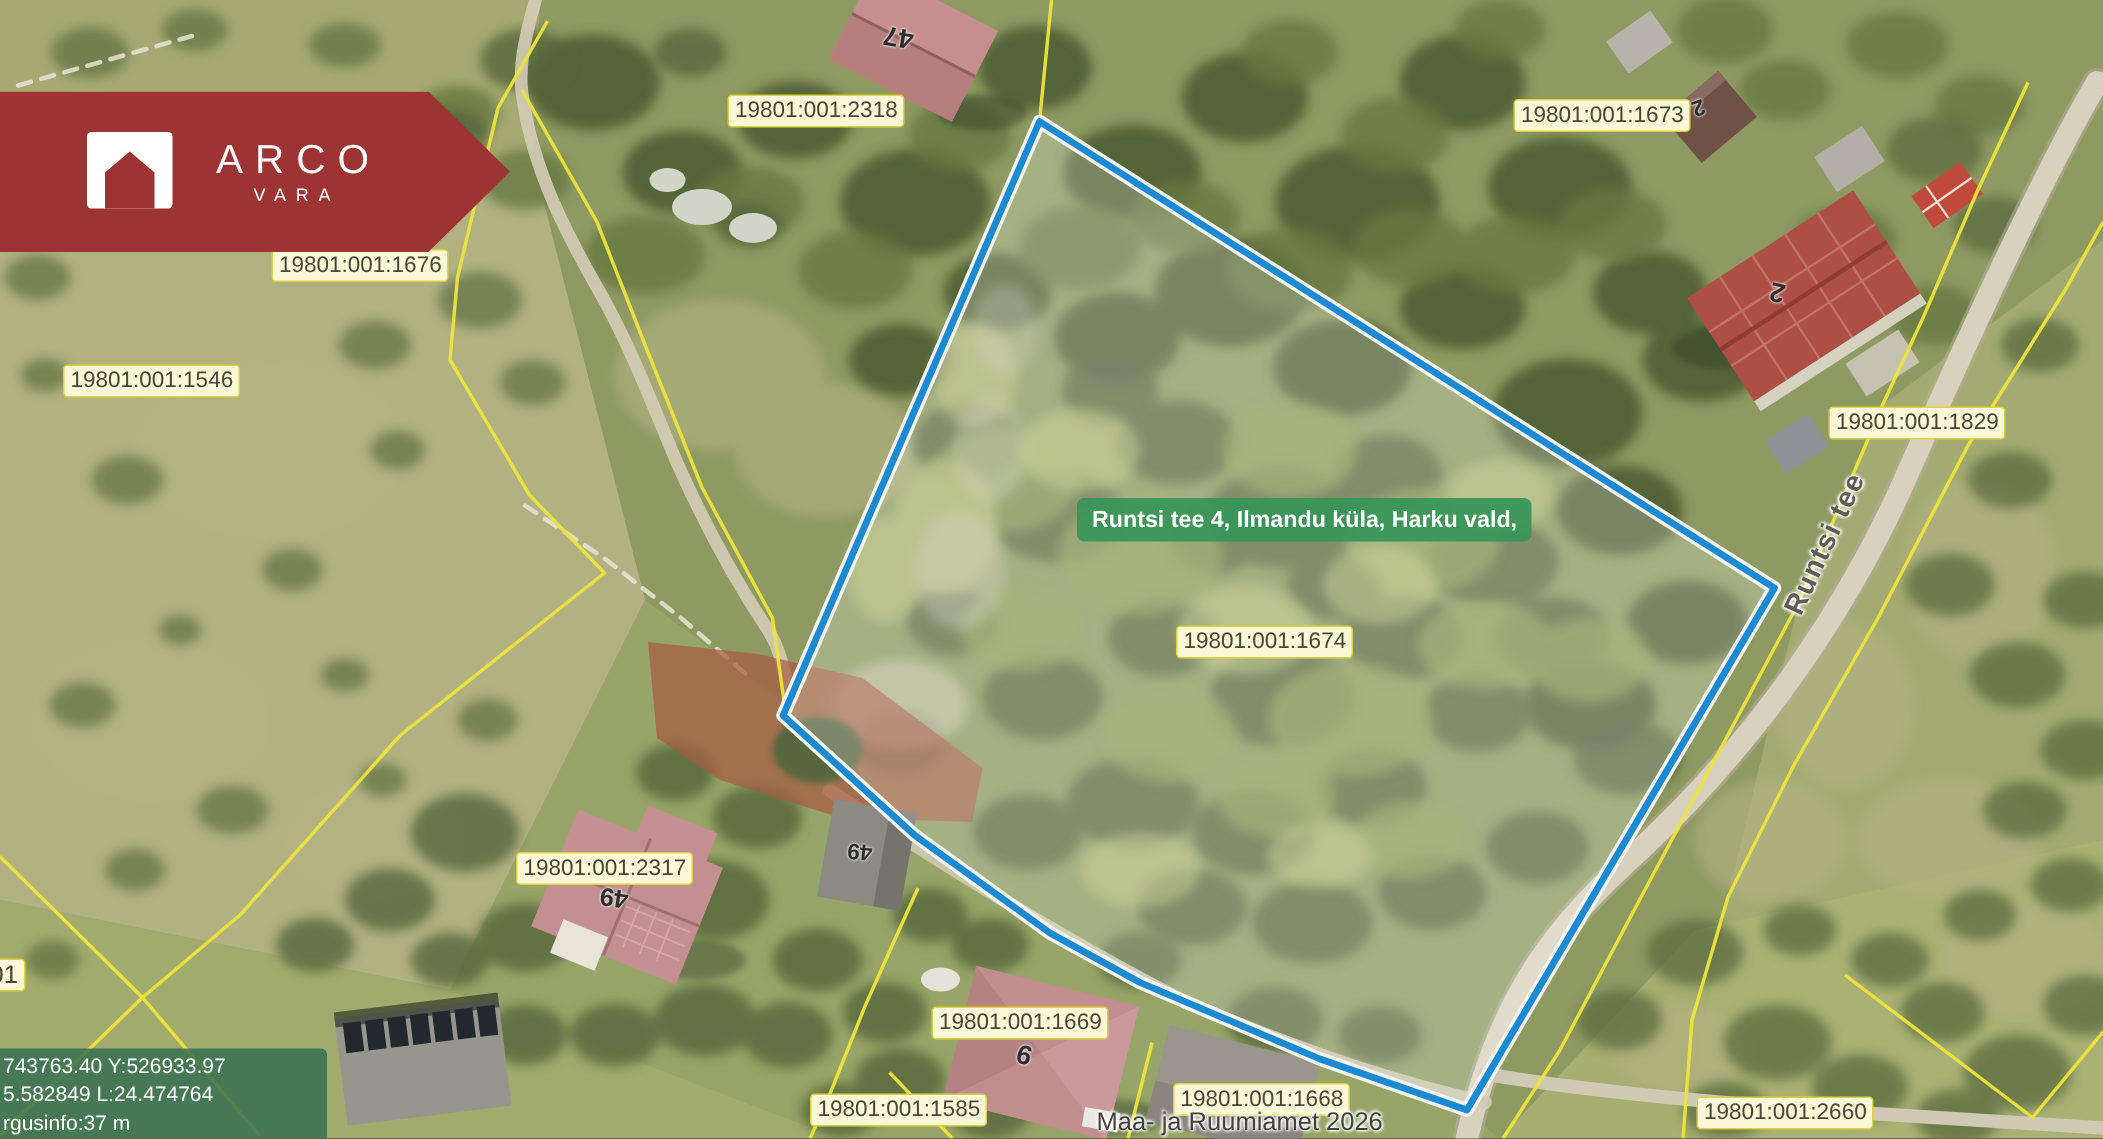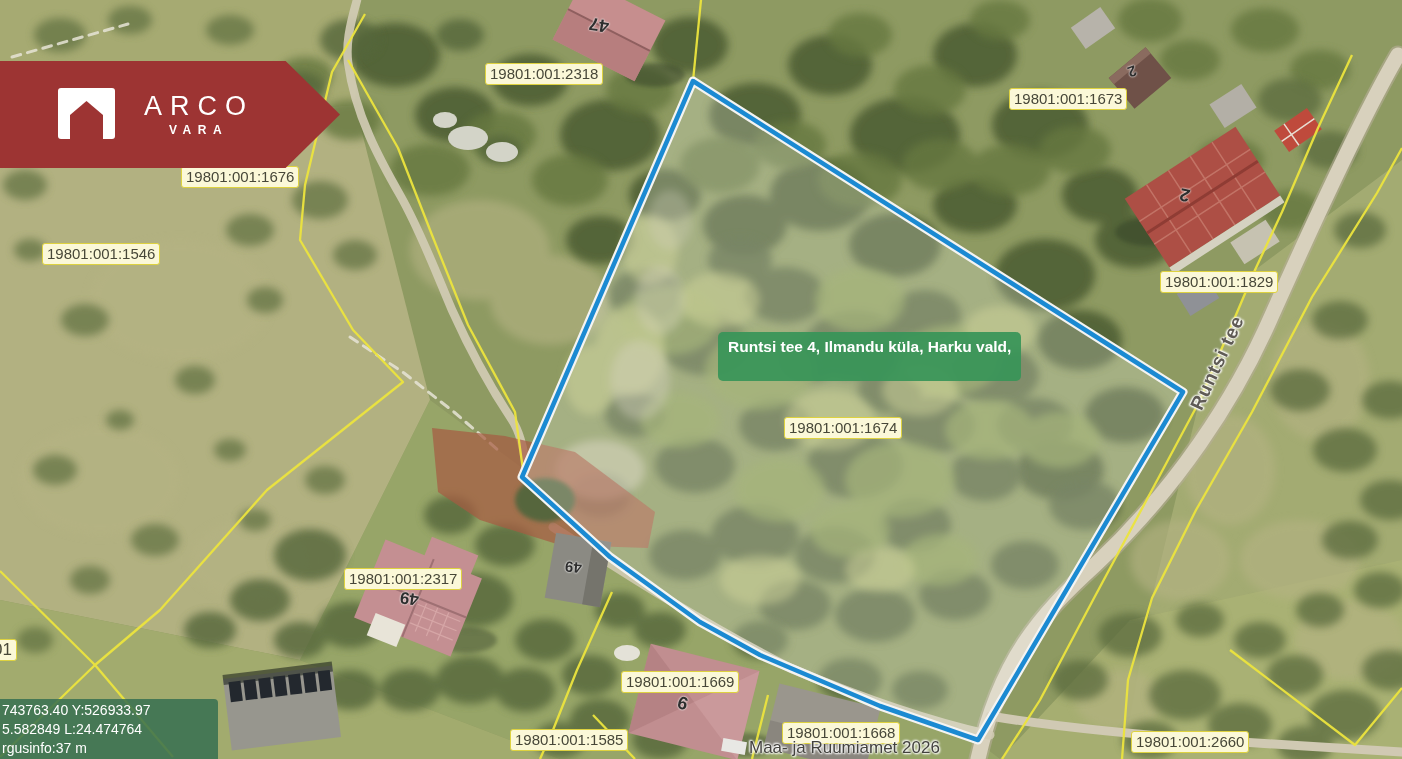--- a/index.html
+++ b/index.html
@@ -5,46 +5,46 @@
   html,body{margin:0;padding:0;background:#222;}
   #stage{position:relative;width:1402px;height:759px;overflow:hidden;
          font-family:"Liberation Sans",sans-serif;background:#939c66;}
   #scenery{position:absolute;left:0;top:0;z-index:1;}
   
   .plabel{position:absolute;z-index:5;background:#fbf8d8;border:1.5px solid #ded23f;
           color:#474738;font-size:15px;line-height:18px;padding:1px 4px;border-radius:3px;
           white-space:nowrap;}
   
   .tooltip{position:absolute;left:718px;top:332px;z-index:6;background:rgba(56,148,88,.93);
-           color:#fff;font-size:15.5px;font-weight:bold;line-height:1.3;padding:5px 10px 24px;
+           color:#fff;font-size:15.5px;font-weight:bold;line-height:1.3;padding:5px 10px 4px;
            border-radius:5px;}
   
   .roadlabel{position:absolute;left:1196px;top:398px;z-index:5;color:#5f5b55;font-size:19px;
              font-weight:bold;letter-spacing:1px;transform:rotate(-65deg);transform-origin:0 50%;
              white-space:nowrap;
              text-shadow:0 0 2px #fff,0 0 3px #fff,1px 1px 2px #fff,-1px -1px 2px #fff;}
   
   .attribution{position:absolute;left:731px;top:738px;z-index:5;color:#43423e;font-size:17px;
                font-weight:500;white-space:nowrap;
-               text-shadow:0 0 2px #fff,0 0 3px #fff,1px 1px 2px #fff,-1px -1px 2px #fff;margin-left:18px;}
+               text-shadow:0 0 2px #fff,0 0 3px #fff,1px 1px 2px #fff,-1px -1px 2px #fff;}
   
   .coordbox{position:absolute;left:0;top:699px;z-index:7;width:210px;height:60px;
             background:rgba(52,110,80,.84);color:#fff;font-size:14px;line-height:19px;
             padding:2px 6px 0 2px;border-radius:0 4px 0 0;}
   
   .hnum{position:absolute;z-index:4;color:#2e2e2e;font-weight:bold;
         text-shadow:0 0 2px rgba(255,255,255,.8),0 0 2px rgba(255,255,255,.8);}
   
   .banner{position:absolute;left:0;top:61px;z-index:8;width:340px;height:107px;background:#9d3433;
           clip-path:polygon(0 0,84% 0,100% 50%,84% 100%,0 100%);}
   .banner .logoicon{position:absolute;left:58px;top:27px;}
   .banner .logotext{position:absolute;left:144px;top:30px;color:#fff;font-size:27px;
                     font-weight:500;letter-spacing:8px;}
   .banner .logosub{position:absolute;left:169px;top:62px;color:#fff;font-size:12px;
-                   font-weight:700;letter-spacing:6.5px;}
+                   font-weight:400;letter-spacing:6.5px;}
 </style>
 </head>
 <body>
 
 <div id="stage">
 
   <svg id="scenery" width="1402" height="759" viewBox="0 0 1402 759">
     <defs>
       <filter id="soft" x="-40%" y="-40%" width="180%" height="180%">
           <feGaussianBlur stdDeviation="4"></feGaussianBlur>
@@ -367,26 +367,26 @@
       <path d="M768,695 L752,759"></path>
     </g>
 
     <polygon points="693,81 1183,392 978,740 880,706 760,655 700,622 610,557 522,477" fill="rgba(255,255,255,0.22)" stroke="#f4f4f2" stroke-width="9" stroke-linejoin="round"></polygon>
     <polygon points="693,81 1183,392 978,740 880,706 760,655 700,622 610,557 522,477" fill="none" stroke="#1b8ad2" stroke-width="4.5" stroke-linejoin="round"></polygon>
   </svg>
 
   <div class="plabel" style="left:485px;top:63px">19801:001:2318</div>
   <div class="plabel" style="left:181px;top:166px">19801:001:1676</div>
   <div class="plabel" style="left:42px;top:243px">19801:001:1546</div>
-  <div class="plabel" style="left:1009px;top:88px">19801:001:1673</div>
-  <div class="plabel" style="left:1160px;top:271px">19801:001:1829</div>
+  <div class="plabel" style="left:1009px;top:66px">19801:001:1673</div>
+  <div class="plabel" style="left:1219px;top:271px">19801:001:1829</div>
   <div class="plabel" style="left:784px;top:417px">19801:001:1674</div>
   <div class="plabel" style="left:344px;top:568px">19801:001:2317</div>
   <div class="plabel" style="left:621px;top:671px">19801:001:1669</div>
-  <div class="plabel" style="left:510px;top:729px">19801:001:1585</div>
+  <div class="plabel" style="left:540px;top:729px">19801:001:1585</div>
   <div class="plabel" style="left:782px;top:722px">19801:001:1668</div>
   <div class="plabel" style="left:1131px;top:731px">19801:001:2660</div>
   <div class="plabel" style="left:-12px;top:639px;font-size:17px">01</div>
 
   <div class="hnum" style="left:589px;top:14px;font-size:18px;transform:rotate(189deg)">47</div>
   <div class="hnum" style="left:1128px;top:63px;font-size:15px;transform:rotate(160deg)">2</div>
   <div class="hnum" style="left:1180px;top:184px;font-size:18px;transform:rotate(193deg)">2</div>
   <div class="hnum" style="left:400px;top:588px;font-size:17px;transform:rotate(188deg)">49</div>
   <div class="hnum" style="left:565px;top:559px;font-size:15px;transform:rotate(185deg)">49</div>
   <div class="hnum" style="left:678px;top:692px;font-size:18px;transform:rotate(196deg)">9</div>

